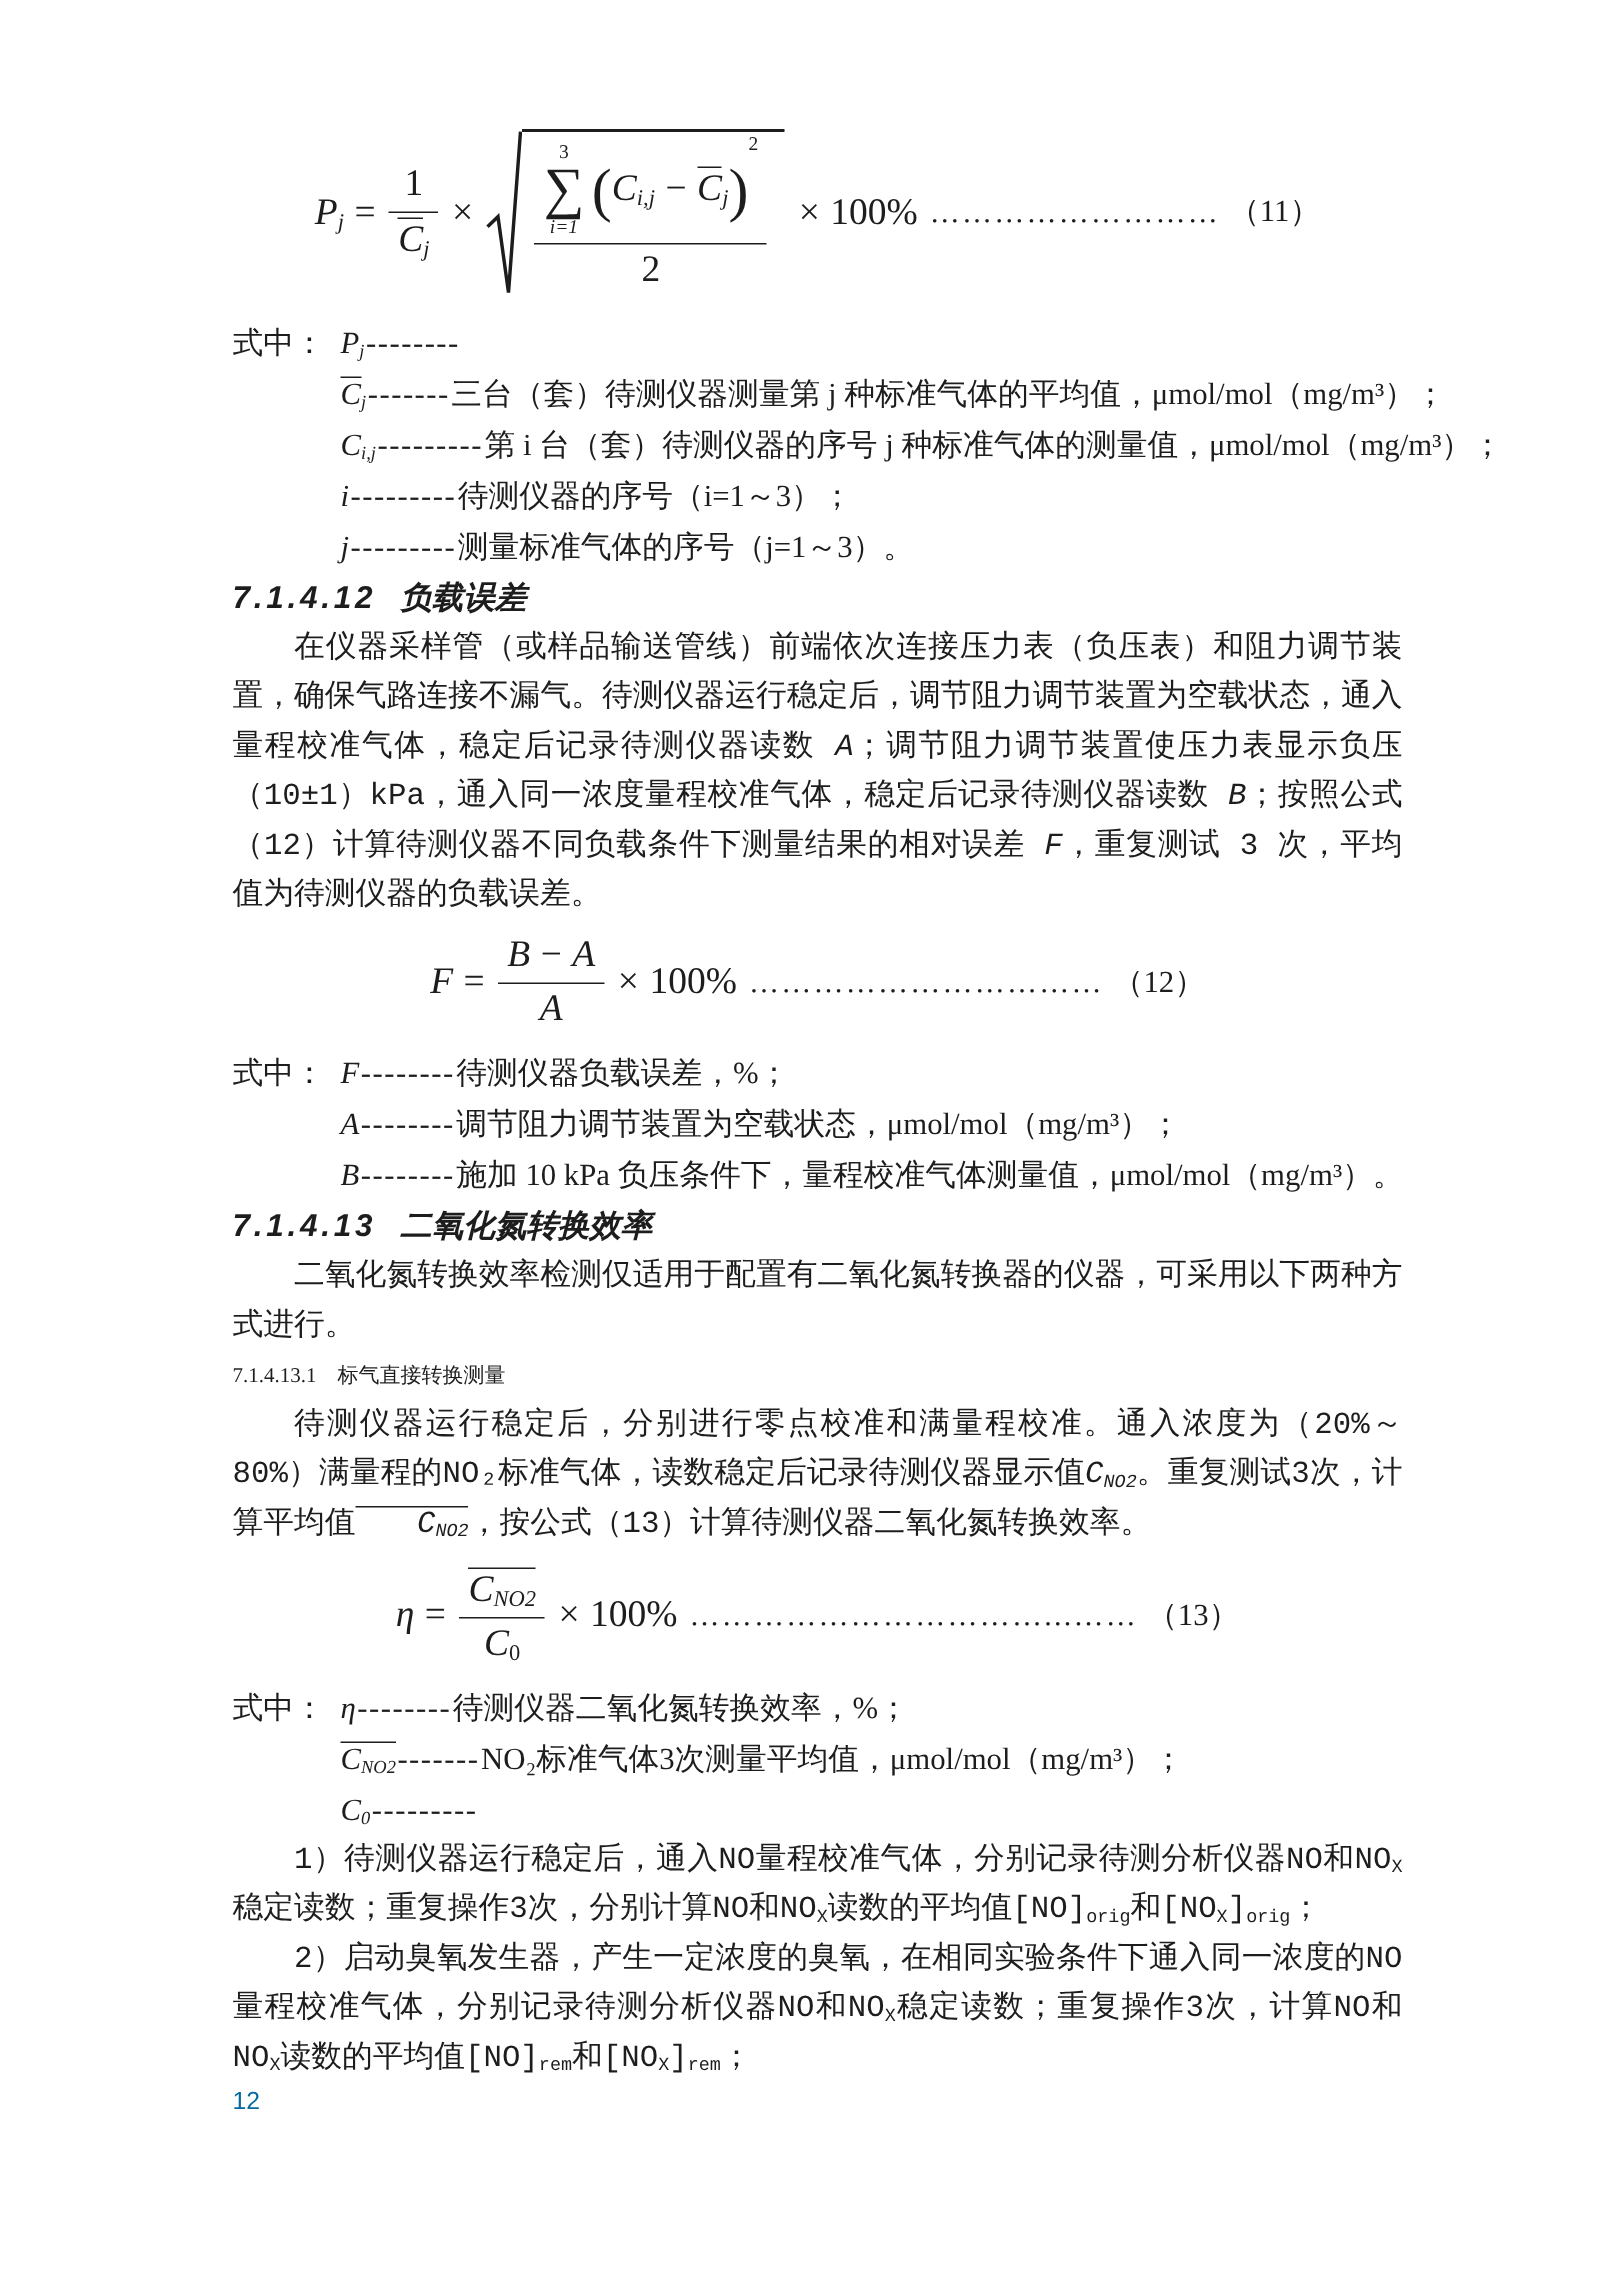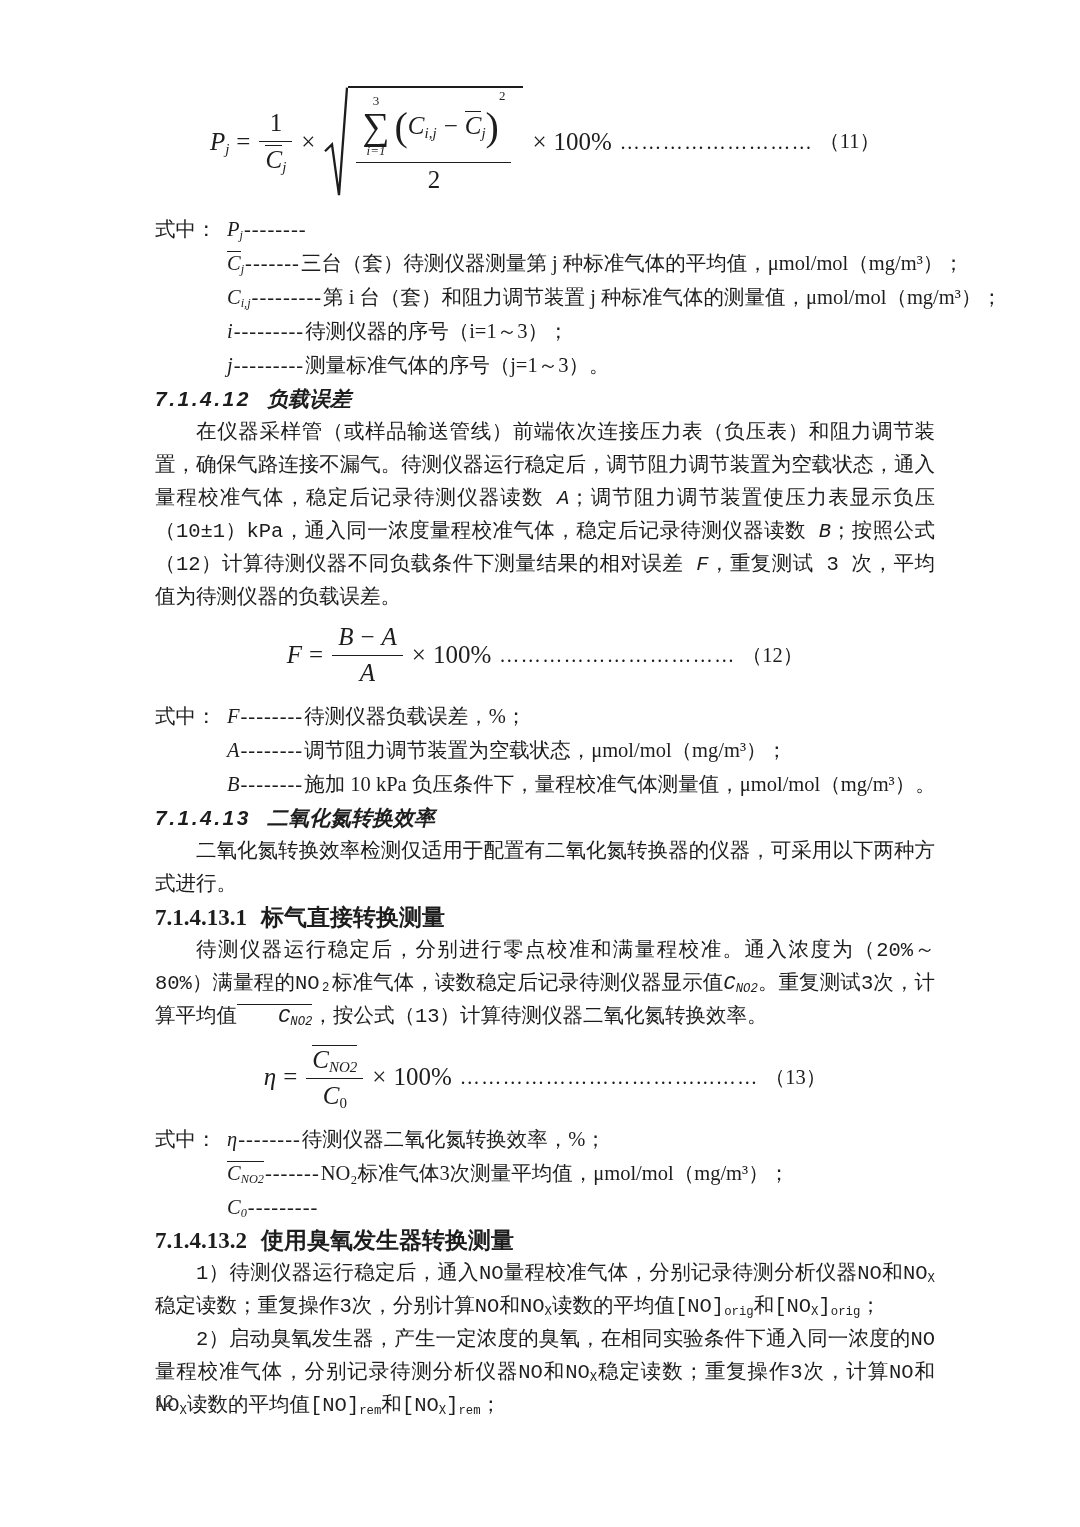--- a/index.html
+++ b/index.html
@@ -14,21 +14,21 @@
   }
   .content{padding:84px 145px 0 155px;}
   p.body{margin:0;text-align:justify;text-indent:2em;line-height:33px;font-family:Liberation Mono, monospace;}
   sub{font-size:60%;line-height:0;vertical-align:-0.25em;}
   sup{font-size:60%;line-height:0;}
   .mv{font-style:italic;}
   .ov{display:inline-block;border-top:1.7px solid #1d1d1d;padding-top:1px;line-height:1.05;}
   
   .h-bold{margin:0;font-family:"Liberation Sans","DejaVu Sans",sans-serif;font-weight:700;font-size:21px;line-height:34px;font-style:italic;}
   .h-bold .hnum{letter-spacing:2.5px;margin-right:16px;}
-  .h-plain{margin:0;font-weight:700;font-size:23px;line-height:33px;}
+  .h-plain{margin:0;font-weight:400;font-size:14px;line-height:33px;}
   .h-plain .hnum{margin-right:14px;}
   
   .where-row{display:flex;align-items:flex-end;line-height:34px;white-space:nowrap;}
   .wprefix{flex:none;width:72px;}
   .term{font-style:italic;}
   .dashes{letter-spacing:1px;margin:0 1px;}
   
   .eq{display:flex;justify-content:center;align-items:center;line-height:1.15;font-size:25px;}
   .eq11{margin:2px 0 14px;}
   .eq12{margin:9px 0 11px;}
@@ -45,21 +45,21 @@
   .sum .t{font-size:13px;line-height:1.1;font-style:normal;}
   .sum .s{font-size:38px;line-height:0.95;}
   .sum .b{font-size:13px;line-height:1.1;font-style:italic;}
   .bigp{font-size:40px;line-height:0;font-weight:300;position:relative;top:1px;}
   .pow{align-self:flex-start;font-size:13px;margin-top:2px;}
   .dots{font-size:20px;letter-spacing:1.5px;margin-left:8px;font-style:normal;}
   .eqnum{font-size:20.5px;margin-left:6px;font-style:normal;text-align:center;}
   .pageno{
     position:absolute;left:155px;top:1392px;
     font-family:"Liberation Sans","DejaVu Sans",sans-serif;
-    font-size:16.5px;color:#404040;
+    font-size:16.5px;color:#0369a1;
   }
 </style>
 </head>
 <body>
 
 <div class="page">
   <div class="content">
 
     <div class="eq eq11">
       <span class="mv"><i>P</i><sub><i>j</i></sub></span>
@@ -107,21 +107,21 @@
       <div class="where-row">
         <span class="wprefix"></span>
         <span class="term"><span class="ov"><i>C</i></span><sub><i>j</i></sub></span>
         <span class="dashes">-------</span>
         <span class="desc">三台（套）待测仪器测量第 j 种标准气体的平均值，μmol/mol（mg/m³）；</span>
       </div>
       <div class="where-row">
         <span class="wprefix"></span>
         <span class="term"><i>C</i><sub><i>i,j</i></sub></span>
         <span class="dashes">---------</span>
-        <span class="desc">第 i 台（套）和阻力调节装置 j 种标准气体的测量值，μmol/mol（mg/m³）；</span>
+        <span class="desc">第 i 台（套）待测仪器的序号 j 种标准气体的测量值，μmol/mol（mg/m³）；</span>
       </div>
       <div class="where-row">
         <span class="wprefix"></span>
         <span class="term"><i>i</i></span>
         <span class="dashes">---------</span>
         <span class="desc">待测仪器的序号（i=1～3）；</span>
       </div>
       <div class="where-row">
         <span class="wprefix"></span>
         <span class="term"><i>j</i></span>
@@ -199,21 +199,20 @@
         <span class="dashes">-------</span>
         <span class="desc">NO₂标准气体3次测量平均值，μmol/mol（mg/m³）；</span>
       </div>
       <div class="where-row">
         <span class="wprefix"></span>
         <span class="term"><i>C</i><sub><i>0</i></sub></span>
         <span class="dashes">---------</span>
       </div>
     </div>
 
-    <h4 class="h-plain"><span class="hnum">7.1.4.13.2</span><span class="htitle">使用臭氧发生器转换测量</span></h4>
 
     <p class="body"><span>1）待测仪器运行稳定后，通入NO量程校准气体，分别记录待测分析仪器NO和NO</span><sub>X</sub><span>稳定读数；重复操作3次，分别计算NO和NO</span><sub>X</sub><span>读数的平均值[NO]</span><sub>orig</sub><span>和[NO</span><sub>X</sub><span>]</span><sub>orig</sub><span>；</span></p>
 
     <p class="body"><span>2）启动臭氧发生器，产生一定浓度的臭氧，在相同实验条件下通入同一浓度的NO量程校准气体，分别记录待测分析仪器NO和NO</span><sub>X</sub><span>稳定读数；重复操作3次，计算NO和NO</span><sub>X</sub><span>读数的平均值[NO]</span><sub>rem</sub><span>和[NO</span><sub>X</sub><span>]</span><sub>rem</sub><span>；</span></p>
 
   </div>
 
   <div class="pageno">12</div>
 </div>
 

